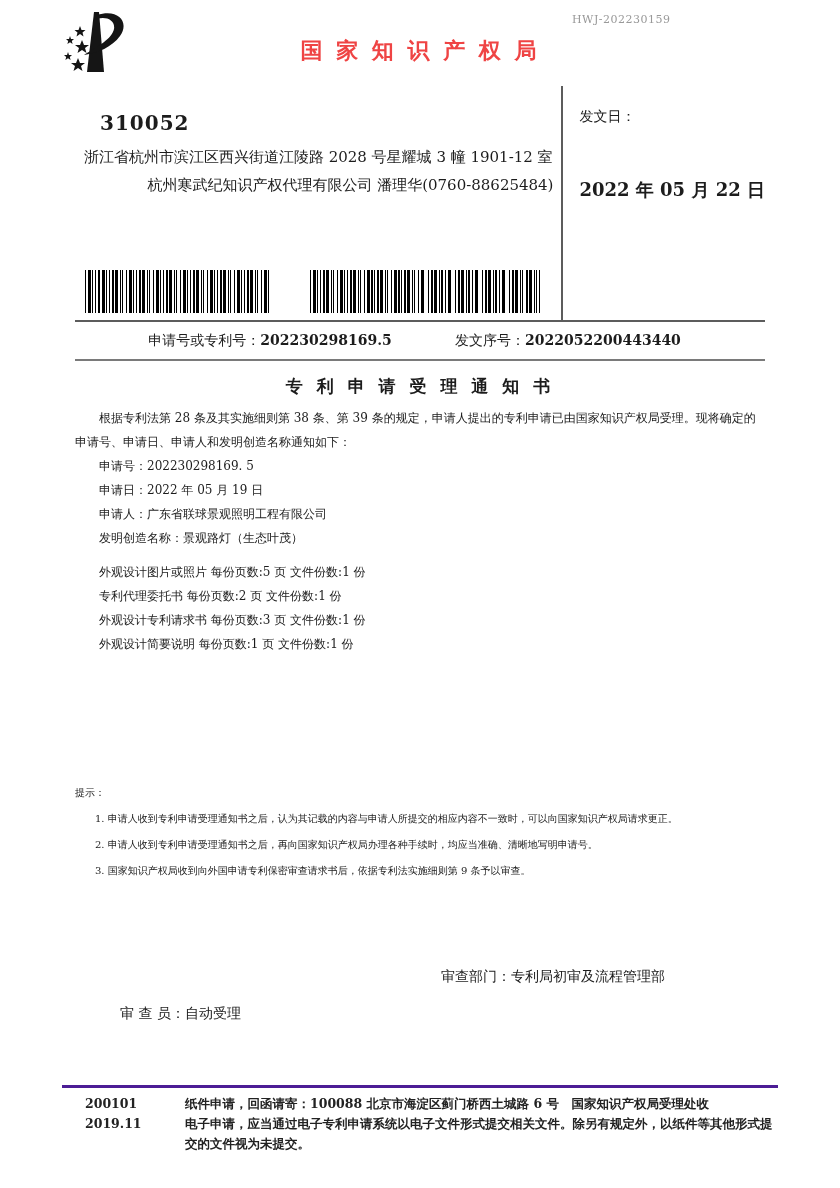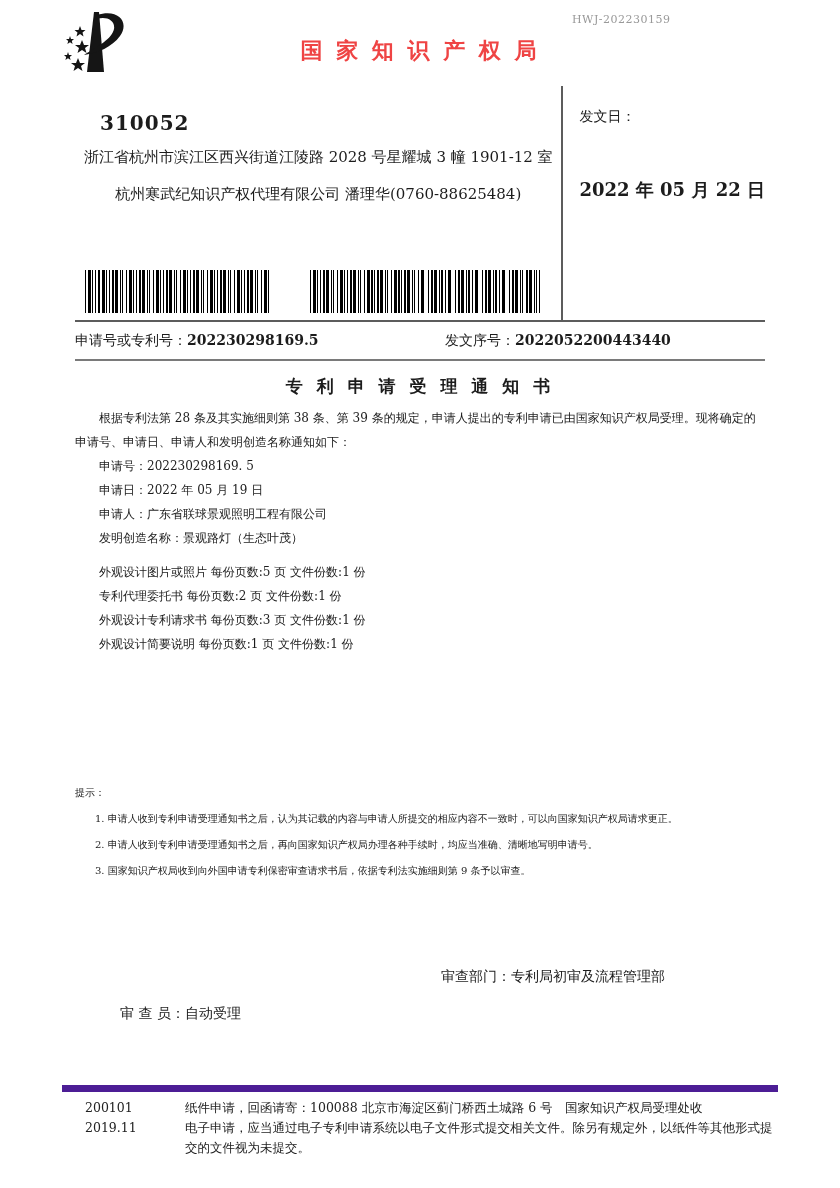--- a/index.html
+++ b/index.html
@@ -26,42 +26,42 @@
     font-size: 22px; font-weight: bold; letter-spacing: 3px;
     color: #ef4444;
   }
   .info-table {
     margin: 0 75px; display: flex;
     border-bottom: 2px solid #5c5c5c; height: 236px;
   }
   .info-left { width: 503px; display: flex; flex-direction: column; }
   .postal { margin: 25px 0 0 25px; font-size: 20px; font-weight: bold; letter-spacing: 1px; }
   .addr1 { margin-top: 13px; font-size: 15px; text-align: center; padding: 0 8px; }
-  .addr2 { margin-top: 18px; font-size: 15px; text-align: center; padding: 0 8px; }
+  .addr2 { margin-top: 9px; font-size: 15px; text-align: right; padding: 0 8px; }
   .barcode-row { margin-top: auto; margin-bottom: 7px; display: flex; align-items: flex-end; }
   .barcode {
     height: 43px;
     background: repeating-linear-gradient(90deg,
       #000 0 1.5px, #fff 1.5px 3px,
       #000 3px 6px, #fff 6px 7.5px,
       #000 7.5px 8.5px, #fff 8.5px 10px,
       #000 10px 11px, #fff 11px 13.5px);
   }
   .barcode-1 { width: 185px; margin-left: 10px; }
   .barcode-2 { width: 230px; margin-left: 40px; }
   .info-right { flex: 1; border-left: 2px solid #5c5c5c; padding-left: 16px; }
   .dispatch-label { margin-top: 22px; font-size: 14px; }
   .dispatch-date { margin-top: 52px; font-size: 18px; font-weight: bold; white-space: nowrap; }
 
   
   .ref-row {
     margin: 0 75px; display: flex; align-items: center;
     height: 39px; border-bottom: 2px solid #7a7a7a; font-size: 14px;
   }
-  .ref-left { width: 370px; }
+  .ref-left { margin-left: 10px; width: 370px; text-align: center; }
   .ref-value { font-weight: bold; }
 
   
   .notice-title {
     text-align: center; margin: 14px 0 8px;
     font-size: 17px; font-weight: bold; letter-spacing: 4px;
   }
   .body-block { margin: 0 75px; font-size: 12px; line-height: 24px; }
   .intro { text-indent: 2em; }
   .indent { padding-left: 2em; }
@@ -72,22 +72,22 @@
   .tip { text-indent: 2em; }
 
   
   .signoff { margin: 84px 75px 0; display: flex; font-size: 14px; }
   .signoff-left { margin-left: 45px; margin-top: 37px; }
   .signoff-right { margin-left: auto; margin-right: 100px; }
 
   
   .footer {
     position: absolute; top: 1085px; left: 62px; right: 62px;
-    border-top: 7px solid #4c1d95; padding-top: 6px;
-    font-size: 12.5px; font-weight: 400; line-height: 20px; color: #222;
+    border-top: 3px solid #4c1d95; padding-top: 6px;
+    font-size: 12.5px; font-weight: 700; line-height: 20px; color: #222;
   }
   .footer-row { display: flex; align-items: flex-start; }
   .footer-code { width: 123px; padding-left: 23px; flex: none; }
   .footer-text { max-width: 594px; }
 </style>
 </head>
 <body>
 
 <div class="page">
 

